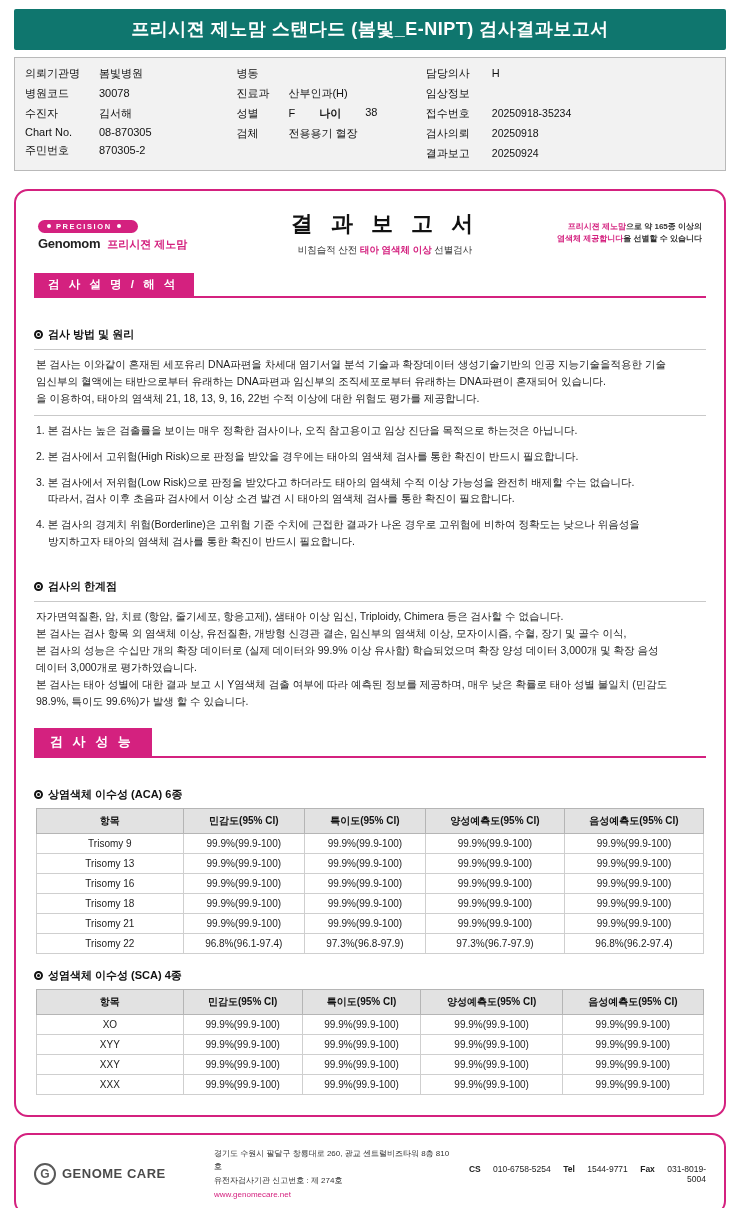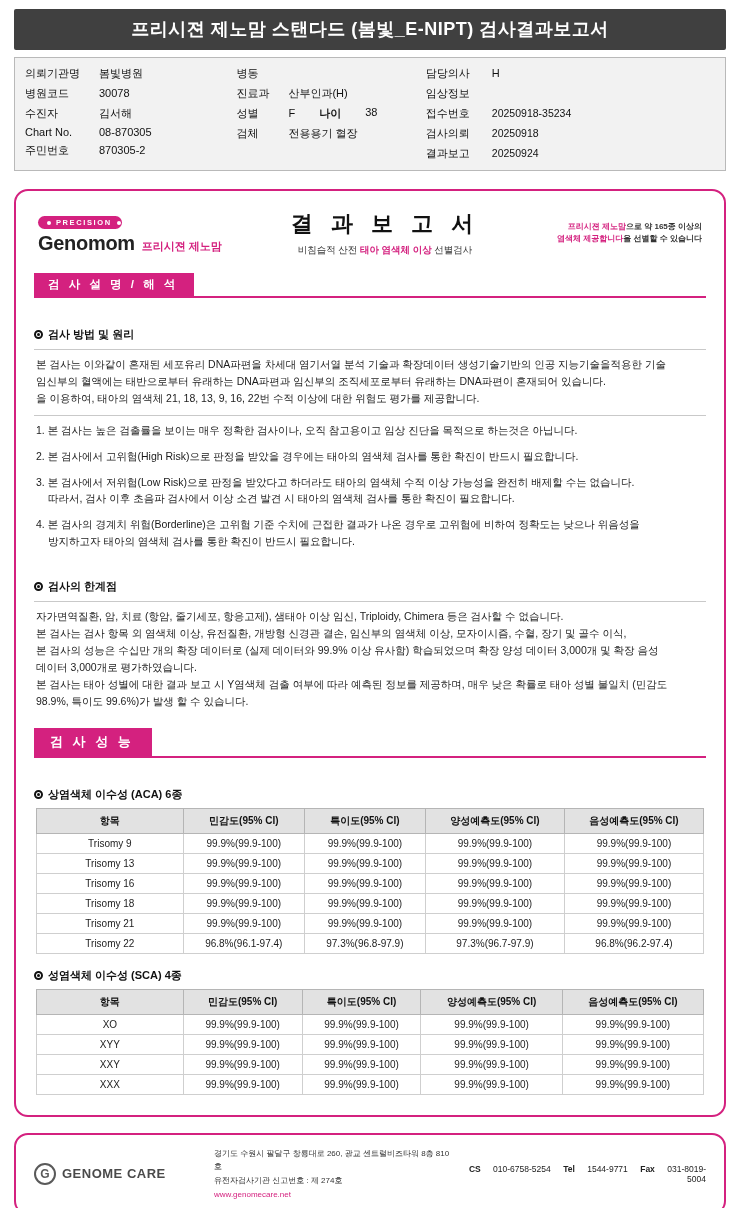--- a/index.html
+++ b/index.html
@@ -9,21 +9,21 @@
     background: #ffffff;
     font-family: "Liberation Sans", sans-serif;
     color: #1a1a1a;
     -webkit-font-smoothing: antialiased;
   }
   .page { width: 740px; min-height: 1208px; position: relative; padding: 0; }
 
   
   .title-bar {
     margin: 9px 14px 0 14px;
-    background: #404040;
+    background: #0f766e;
     color: #ffffff;
     text-align: center;
     font-size: 18px;
     font-weight: bold;
     letter-spacing: 0.5px;
     padding: 8px 0 9px 0;
     border-radius: 2px;
   }
 
   
@@ -58,25 +58,25 @@
     background: #fff;
   }
 
   
   .logo-row { display: flex; align-items: center; justify-content: space-between; padding: 4px 6px 10px 6px; }
   .logo-left { width: 210px; }
   .precision-pill {
     display: inline-flex; align-items: center; gap: 5px;
     background: #d4217f; color: #fff; border-radius: 9px;
     font-size: 7.5px; font-weight: bold; letter-spacing: 1.6px;
-    padding: 2px 1px 2px 9px;
+    padding: 2px 17px 2px 9px;
   }
   .precision-pill .dot { width: 4px; height: 4px; border-radius: 50%; background: #fff; display:inline-block; }
   .genomom-line { display: flex; align-items: baseline; gap: 7px; margin-top: 3px; }
-  .genomom-en { font-size: 20px; font-weight: bold; color: #222; letter-spacing: -0.3px; }
+  .genomom-en { font-size: 13px; font-weight: bold; color: #222; letter-spacing: -0.3px; }
   .genomom-kr { font-size: 11px; font-weight: bold; color: #d4217f; }
   .logo-center { text-align: center; flex: 1; }
   .big-title { font-size: 22px; font-weight: bold; letter-spacing: 6px; color: #111; }
   .sub-title { font-size: 9.5px; color: #333; margin-top: 5px; }
   .sub-title .hl { color: #d4217f; font-weight: bold; }
   .logo-right { width: 180px; text-align: right; font-size: 8px; line-height: 1.5; font-weight: bold; color: #333; }
   .logo-right .hl { color: #d4217f; }
 
   
   .sec-head {

